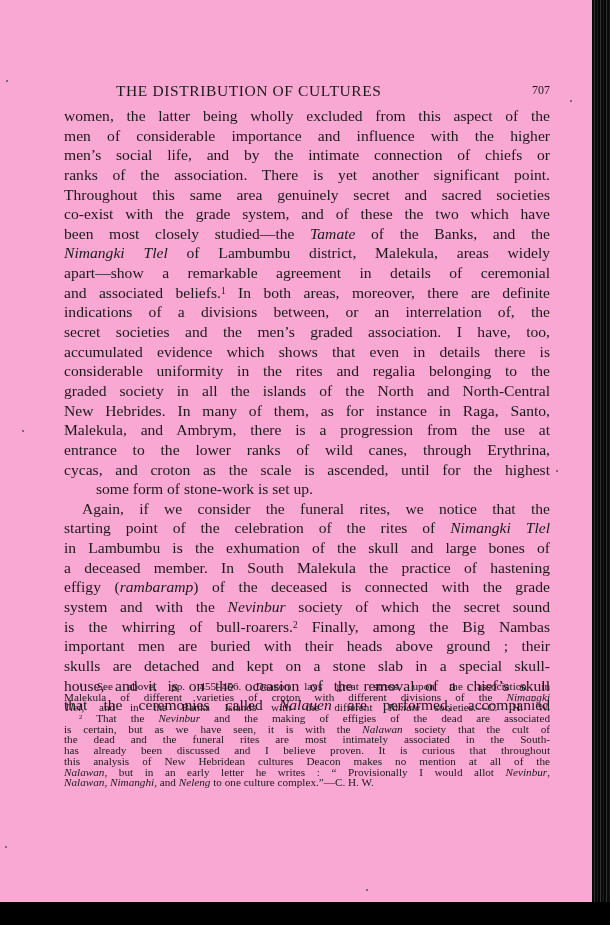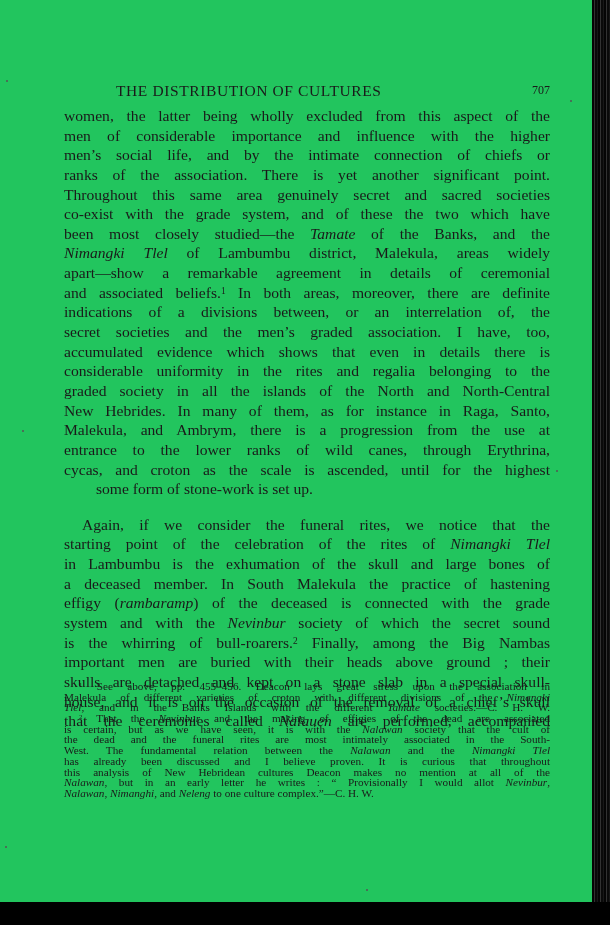--- a/index.html
+++ b/index.html
@@ -4,21 +4,21 @@
 <style>
   html, body { margin: 0; padding: 0; }
   body {
     width: 610px; height: 925px; position: relative; overflow: hidden;
     background: #ffffff;
     font-family: "DejaVu Serif", "Liberation Serif", serif;
     color: #1a1a1a;
   }
   .page {
     position: absolute; left: 0; top: 0; width: 592px; height: 902px;
-    background: #22c55e;
+    background: #f9a8d4;
   }
   .scan-edge-right {
     position: absolute; left: 592px; top: 0; width: 18px; height: 925px;
     background:
       repeating-linear-gradient(90deg, #050505 0px, #050505 2px, #2a2a2a 2px, #3a3a3a 3px, #0a0a0a 3px, #0a0a0a 5px, #1e1e1e 5px, #111 6px);
   }
   .scan-edge-bottom {
     position: absolute; left: 0; top: 902px; width: 610px; height: 23px;
     background: #000;
   }
@@ -37,21 +37,21 @@
   .body-text {
     position: absolute; top: 106px; left: 64px; width: 486px;
     font-family: "Liberation Serif", "DejaVu Serif", serif;
     font-size: 15.6px; line-height: 19.65px;
   }
   .line {
     display: block; white-space: nowrap; text-align: justify;
     text-align-last: justify; height: 19.65px;
   }
   .line.last { text-align-last: left; margin-left: 32px; }
-  .line.indent { padding-left: 18px; margin-top: 16px; }
+  .line.indent { padding-left: 18px; }
   .footnotes {
     position: absolute; top: 681px; left: 64px; width: 486px;
     font-family: "Liberation Serif", "DejaVu Serif", serif;
     font-size: 11.2px; line-height: 10.7px;
   }
   .fline {
     display: block; white-space: nowrap; text-align: justify;
     text-align-last: justify; height: 10.7px;
   }
   .fline.last { text-align-last: left; }
@@ -103,21 +103,20 @@
       <span class="line"><span>that the ceremonies called </span><i>Nalauen</i><span> are performed, accompanied</span></span>
     </div>
 
   <div class="footnotes" id="footnotes">
       <span class="fline indent"><sup>1</sup><span> See above, pp. 455–456.  Deacon lays great stress upon the association in</span></span>
       <span class="fline"><span>Malekula of different varieties of croton with different divisions of the </span><i>Nimangki</i></span>
       <span class="fline"><i>Tlel</i><span>, and in the Banks Islands with the different </span><i>Tamate</i><span> societies.—C. H. W.</span></span>
       <span class="fline indent"><sup>2</sup><span> That the </span><i>Nevinbur</i><span> and the making of effigies of the dead are associated</span></span>
       <span class="fline"><span>is certain, but as we have seen, it is with the </span><i>Nalawan</i><span> society that the cult of</span></span>
       <span class="fline"><span>the dead and the funeral rites are most intimately associated in the South-</span></span>
-      <span class="fline"><span>West.  The fundamental relation between the </span><i>Nalawan</i><span> and the </span><i>Nimangki Tlel</i></span>
       <span class="fline"><span>has already been discussed and I believe proven.  It is curious that throughout</span></span>
       <span class="fline"><span>this analysis of New Hebridean cultures Deacon makes no mention at all of the</span></span>
       <span class="fline"><i>Nalawan</i><span>, but in an early letter he writes :  “ Provisionally I would allot </span><i>Nevinbur</i><span>,</span></span>
       <span class="fline last"><i>Nalawan</i><span>, </span><i>Nimanghi</i><span>, and </span><i>Neleng</i><span> to one culture complex.”—C. H. W.</span></span>
     </div>
 
   <span class="speck" style="left:6px;top:80px;"></span>
   <span class="speck" style="left:22px;top:430px;"></span>
   <span class="speck" style="left:5px;top:846px;"></span>
   <span class="speck" style="left:570px;top:100px;"></span>

